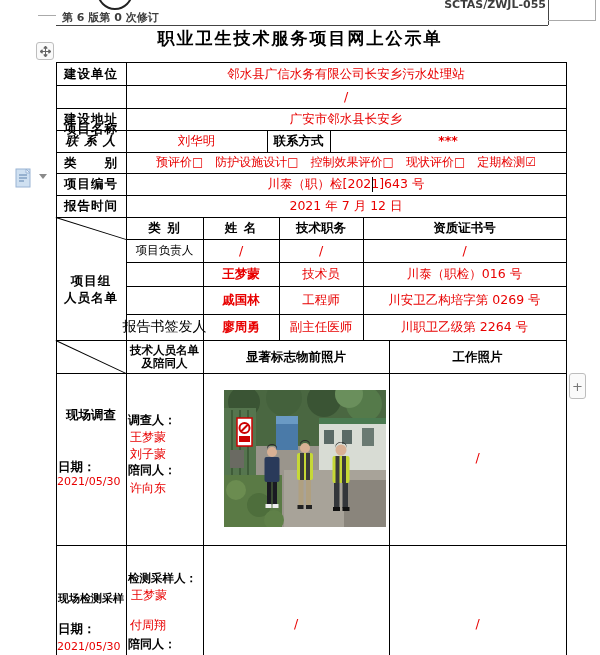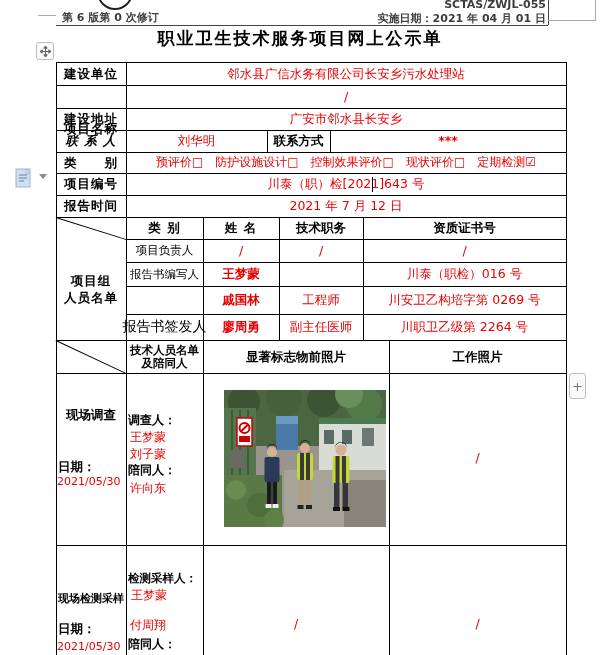--- a/index.html
+++ b/index.html
@@ -23,21 +23,20 @@
   .gray{background:#aaa;}
 </style>
 </head>
 <body>
 
 <div id="page">
 
   <div class="abs" style="left:97px;top:-26px;width:32px;height:32px;border:2.5px solid #222;border-radius:50%;"></div>
   <div class="abs hdrtxt" style="left:62px;top:10px;">第 6 版第 0 次修订</div>
   <div class="abs hdrtxt" style="left:430px;top:-2px;width:116px;text-align:right;">SCTAS/ZWJL-055</div>
-  <div class="abs hdrtxt" style="left:370px;top:11px;width:176px;text-align:right;">实施日期：2021 年 04 月 01 日</div>
   <div class="hl" style="left:56px;top:25px;width:492px;background:#444;"></div>
   <div class="vl" style="left:548px;top:0;height:25px;background:#444;"></div>
   <div class="hl gray" style="left:548px;top:20px;width:48px;"></div>
   <div class="vl gray" style="left:595px;top:0;height:20px;"></div>
   <div class="hl gray" style="left:38px;top:15px;width:18px;"></div>
 
   <div class="title">职业卫生技术服务项目网上公示单</div>
 
   <div class="widget" style="left:36px;top:42px;width:16px;height:16px;">
     <svg width="11" height="11" viewBox="0 0 11 11">
@@ -126,22 +125,22 @@
   <div class="cell lbl" style="left:56px;top:239px;width:70px;height:101px;flex-direction:column;">
     <div>项目组</div>
     <div style="margin-top:3px;">人员名单</div>
   </div>
 
   <div class="cell" style="left:126px;top:239px;width:77px;height:23px;font-size:11.5px;">项目负责人</div>
   <div class="cell red" style="left:203px;top:239px;width:76px;height:23px;">/</div>
   <div class="cell red" style="left:279px;top:239px;width:84px;height:23px;">/</div>
   <div class="cell red" style="left:363px;top:239px;width:203px;height:23px;">/</div>
 
-  <div class="cell" style="left:126px;top:262px;width:77px;height:24px;font-size:11.5px;">报告书编写人</div>
   <div class="cell red" style="left:203px;top:262px;width:76px;height:24px;font-weight:bold;">王梦蒙</div>
+  <div class="cell red" style="left:279px;top:262px;width:84px;height:24px;">技术员</div>
   <div class="cell red" style="left:363px;top:262px;width:203px;height:24px;">川泰（职检）016 号</div>
 
   <div class="cell red" style="left:203px;top:286px;width:76px;height:28px;font-weight:bold;">戚国林</div>
   <div class="cell red" style="left:279px;top:286px;width:84px;height:28px;">工程师</div>
   <div class="cell red" style="left:363px;top:286px;width:203px;height:28px;">川安卫乙构培字第 0269 号</div>
 
   <div class="cell" style="left:126px;top:314px;width:77px;height:26px;font-size:14px;">报告书签发人</div>
   <div class="cell red" style="left:203px;top:314px;width:76px;height:26px;font-weight:bold;">廖周勇</div>
   <div class="cell red" style="left:279px;top:314px;width:84px;height:26px;">副主任医师</div>
   <div class="cell red" style="left:363px;top:314px;width:203px;height:26px;">川职卫乙级第 2264 号</div>

